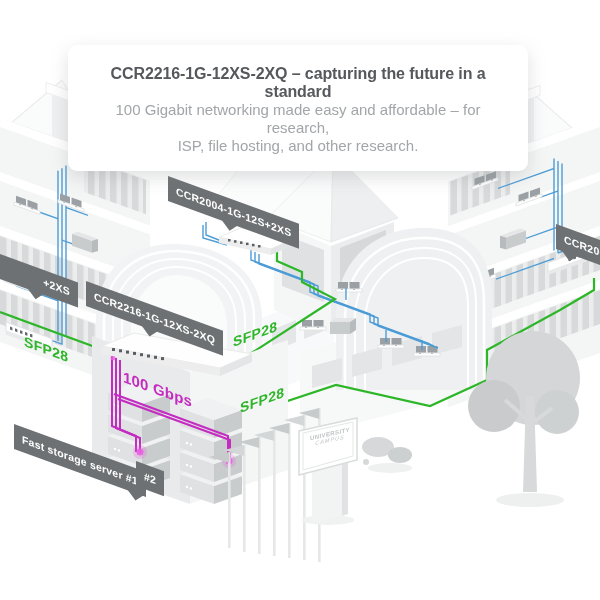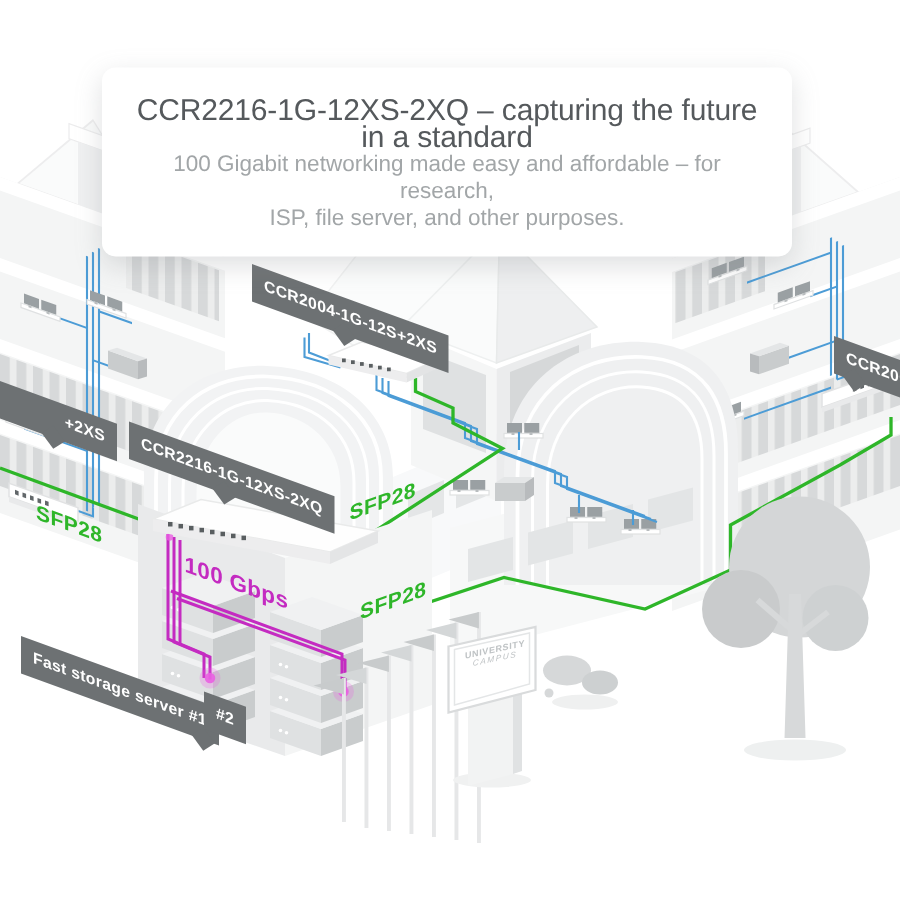--- a/index.html
+++ b/index.html
@@ -7,21 +7,21 @@
     --banner:#6d7173; --title:#55595c; --subtitle:#a2a6a8;
   }
   html,body{margin:0;padding:0;background:#fff;}
   body{width:600px;height:600px;overflow:hidden;font-family:"Liberation Sans",sans-serif;}
   #stage{position:relative;width:600px;height:600px;overflow:hidden;background:#fff;}
   #scene{position:absolute;left:0;top:0;z-index:1;}
 
   #card{position:absolute;left:68px;top:45px;width:424px;padding:20px 18px 16px 18px;
     background:#fff;border-radius:9px;box-shadow:0 6px 18px rgba(140,145,148,.28);
     text-align:center;z-index:3;}
-  #card .t{font-size:20px;font-weight:normal;color:var(--title);line-height:18px;letter-spacing:-.1px;}
+  #card .t{font-size:16px;font-weight:bold;color:var(--title);line-height:18px;letter-spacing:-.1px;}
   #card .s{font-size:15px;color:var(--subtitle);line-height:18px;}
   #card .s:first-of-type{margin-top:3px;}
 
   .banner{position:absolute;background:var(--banner);color:#fff;font-weight:bold;
     font-size:10.5px;line-height:1;padding:7px 8px;white-space:nowrap;
     transform:skewY(20deg);transform-origin:left top;letter-spacing:.2px;z-index:2;}
   .tail{position:absolute;width:11px;height:11px;background:var(--banner);
     transform:rotate(45deg);bottom:-5px;}
   .sfp{position:absolute;color:var(--green);font-weight:bold;font-size:14px;
     transform-origin:left top;letter-spacing:.3px;z-index:2;}
@@ -335,21 +335,21 @@
     <circle cx="557" cy="412" r="22" fill="#ced1d2"></circle>
     <path d="M528,420 L505,400" stroke="#d7d9da" stroke-width="4" fill="none"></path>
     <path d="M530,425 L552,408" stroke="#d7d9da" stroke-width="4" fill="none"></path>
     <polygon points="523,492 526,396 534,396 537,492" fill="#d7d9da"></polygon>
   </g>
 </svg>
 
 <div id="card">
   <div class="t">CCR2216-1G-12XS-2XQ – capturing the future in a standard</div>
   <div class="s">100 Gigabit networking made easy and affordable – for research,</div>
-  <div class="s">ISP, file server, and other purposes.</div>
+  <div class="s">ISP, file hosting, and other research.</div>
 </div>
 
 <div class="banner" style="left:-88px;top:222px;width:150px;text-align:right">
   <span>+2XS</span>
   <span class="tail" style="left:118px"></span>
 </div>
 <div class="banner" style="left:168px;top:176px">
   <span>CCR2004-1G-12S+2XS</span>
   <span class="tail" style="left:56px"></span>
 </div>

